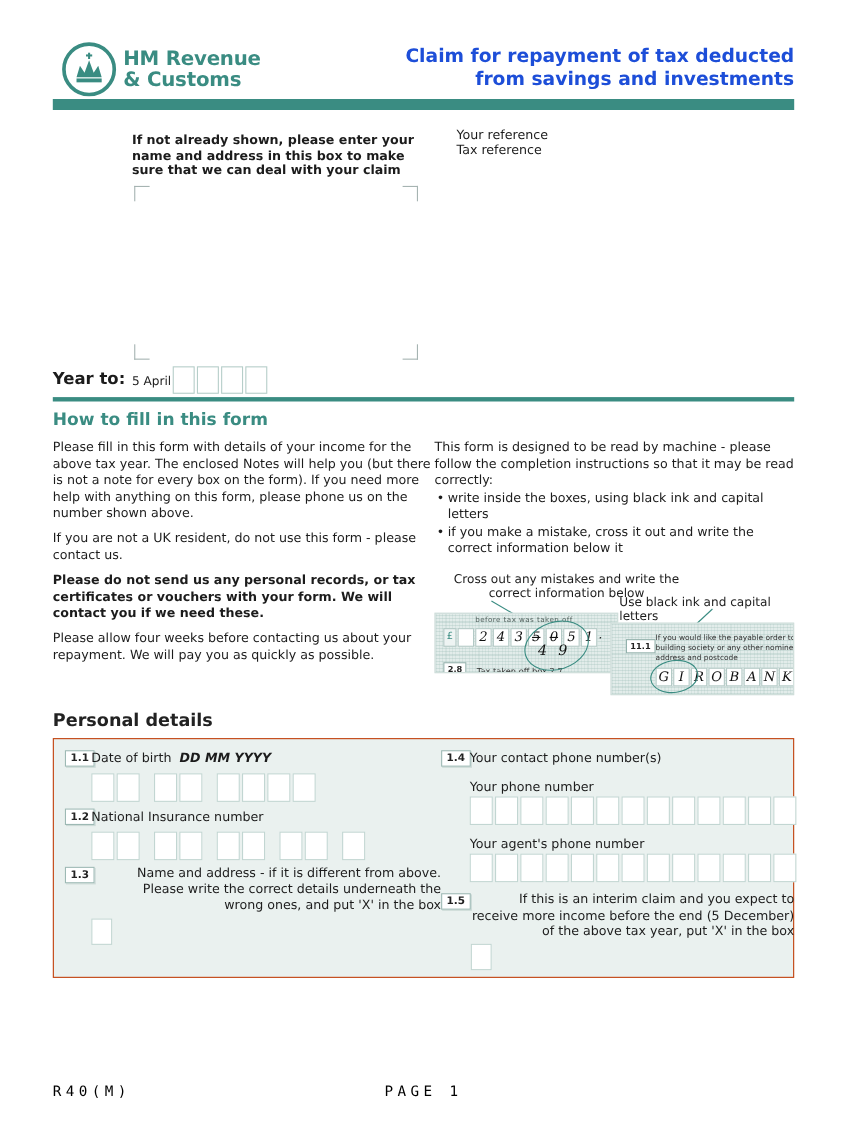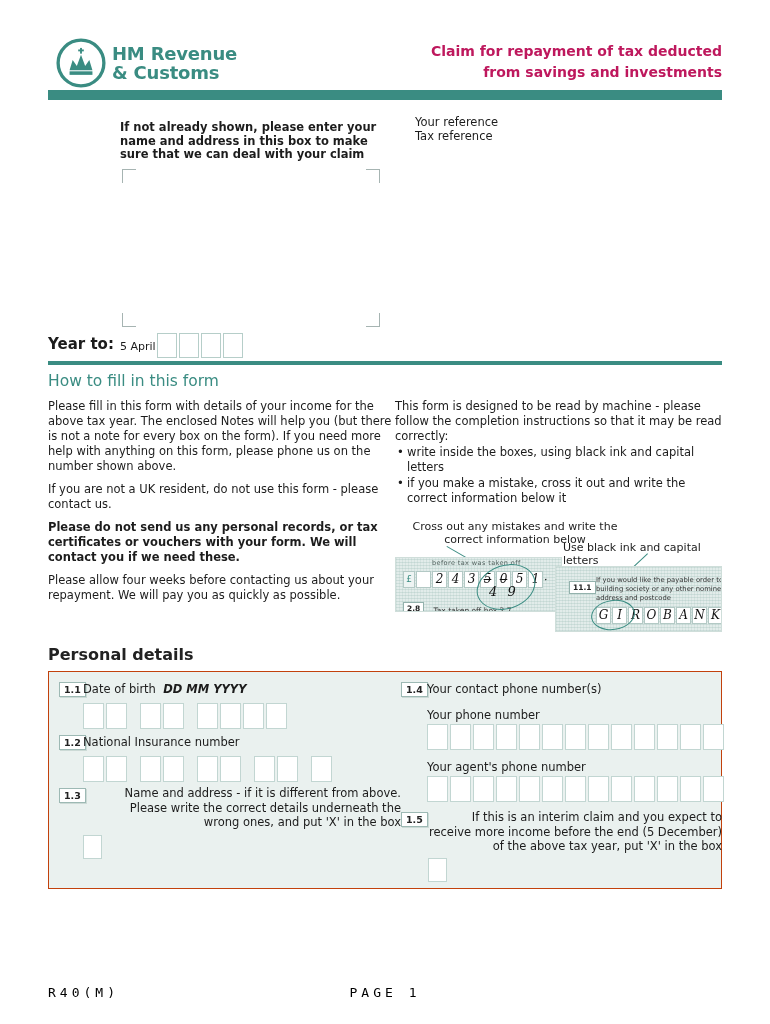--- a/index.html
+++ b/index.html
@@ -3,42 +3,42 @@
 <meta charset="utf-8">
 <style>
   html,body{margin:0;padding:0;background:#fff;}
   .page{position:relative;width:770px;height:1024px;background:#fff;overflow:hidden;
         font-family:"DejaVu Sans","Liberation Sans",sans-serif;color:#1c1c1c;}
   .abs{position:absolute;}
   .bar{background:#3a8c82;}
 
   
   .orgname{font-size:18px;font-weight:bold;color:#3a8c82;line-height:19px;letter-spacing:-0.2px;}
-  .doctitle{font-size:14px;font-weight:bold;color:#be185d;text-align:right;line-height:21px;}
+  .doctitle{font-size:17px;font-weight:bold;color:#1d4ed8;text-align:right;line-height:21px;}
 
   
   .addr-instruction{font-size:11.5px;font-weight:bold;line-height:13.5px;color:#1c1c1c;}
   .refs{font-size:11.5px;line-height:14px;color:#1c1c1c;}
   .corner{position:absolute;width:13px;height:13px;}
   .corner.tl{border-top:1.5px solid #a6b4b2;border-left:1.5px solid #a6b4b2;left:0;top:0;}
   .corner.tr{border-top:1.5px solid #a6b4b2;border-right:1.5px solid #a6b4b2;right:0;top:0;}
   .corner.bl{border-bottom:1.5px solid #a6b4b2;border-left:1.5px solid #a6b4b2;left:0;bottom:0;}
   .corner.br{border-bottom:1.5px solid #a6b4b2;border-right:1.5px solid #a6b4b2;right:0;bottom:0;}
 
   
   .yearlabel{font-size:15px;font-weight:bold;}
   .yearprefix{font-size:11px;}
   .boxrow{display:flex;}
   .cellbox{width:21px;height:26px;background:#fff;border:1px solid #c2d6d2;margin-right:2px;box-sizing:border-box;}
   .yearcell .cellbox{width:20px;height:25px;border-color:#b6cec9;}
   .boxgroup{display:flex;margin-right:11px;}
   .boxgroup:last-child{margin-right:0;}
 
   
-  .h2{font-size:15.5px;font-weight:normal;color:#3a8c82;}
+  .h2{font-size:15.5px;font-weight:bold;color:#3a8c82;}
   .coltext{font-size:11.5px;line-height:15px;color:#1c1c1c;}
   .coltext p{margin:0 0 8px 0;}
   .coltext p.bold{font-weight:bold;}
   ul.blist{margin:1px 0 0 0;padding:0;list-style:none;}
   ul.blist li{position:relative;padding-left:12px;margin:0 0 1px 0;}
   ul.blist li::before{content:"•";position:absolute;left:2px;top:0;}
   .annot{font-size:11px;line-height:13px;color:#1c1c1c;}
   .connector{position:absolute;border-top:1.5px solid #3a8c82;transform-origin:left top;}
 
   

